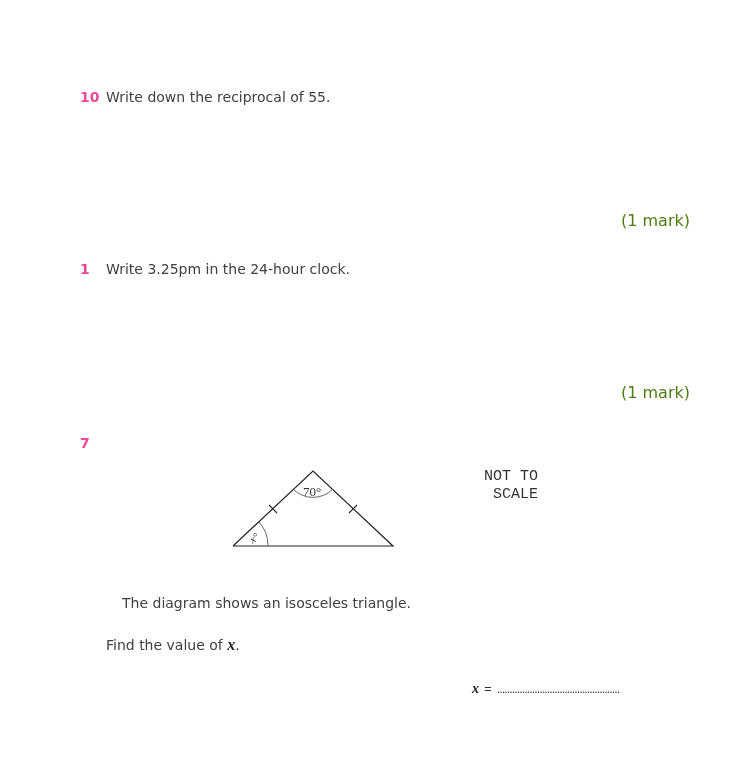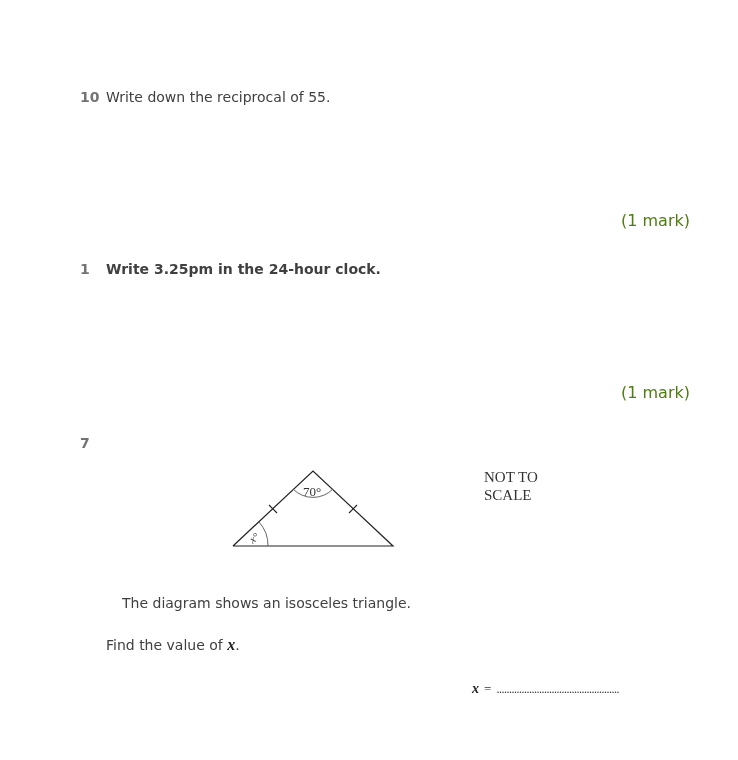--- a/index.html
+++ b/index.html
@@ -1,37 +1,37 @@
 <!DOCTYPE html>
 <html><head>
   <meta charset="utf-8">
   <style>
     html, body { margin: 0; padding: 0; background: #ffffff; }
     body { width: 738px; height: 760px; position: relative; overflow: hidden;
            font-family: "DejaVu Sans", sans-serif; color: #404040; }
     .abs { position: absolute; }
-    .qnum { font-weight: bold; font-size: 14px; color: #737373; }
+    .qnum { font-weight: bold; font-size: 14px; color: #ec4899; }
     .qtext { font-size: 14px; color: #404040; }
     .mark { font-weight: normal; font-size: 16px; color: #4d7c0f; }
-    .serif { font-family: Liberation Serif, serif; color: #333; }
+    .serif { font-family: Liberation Mono, monospace; color: #333; text-align: right; }
     .xvar { font-family: "Liberation Serif", serif; font-weight: bold; font-style: italic; font-size: 16px; color: #222; }
     .dots { font-family: "Liberation Serif", serif; font-size: 12px; color: #333; letter-spacing: -0.5px; }
   </style>
 </head>
 <body>
 
 <div>
   <span class="abs qnum" style="left:80px; top:89px;">10</span>
   <span class="abs qtext" style="left:106px; top:89px;">Write down the reciprocal of 55.</span>
   <span class="abs mark" style="left:621px; top:211px;">(1 mark)</span>
 </div>
 
 <div>
   <span class="abs qnum" style="left:80px; top:261px;">1</span>
-  <span class="abs qtext" style="left:106px; top:261px;font-weight:bold;">Write 3.25pm in the 24-hour clock.</span>
+  <span class="abs qtext" style="left:106px; top:261px;">Write 3.25pm in the 24-hour clock.</span>
   <span class="abs mark" style="left:621px; top:383px;">(1 mark)</span>
 </div>
 
 <div>
   <span class="abs qnum" style="left:80px; top:435px;">7</span>
 
   <svg class="abs" style="left:225px; top:462px;" width="180" height="92" viewBox="0 0 180 92">
 
     <polyline points="8,84 88,9 168,84 8,84" fill="none" stroke="#222" stroke-width="1.2"></polyline>
 

